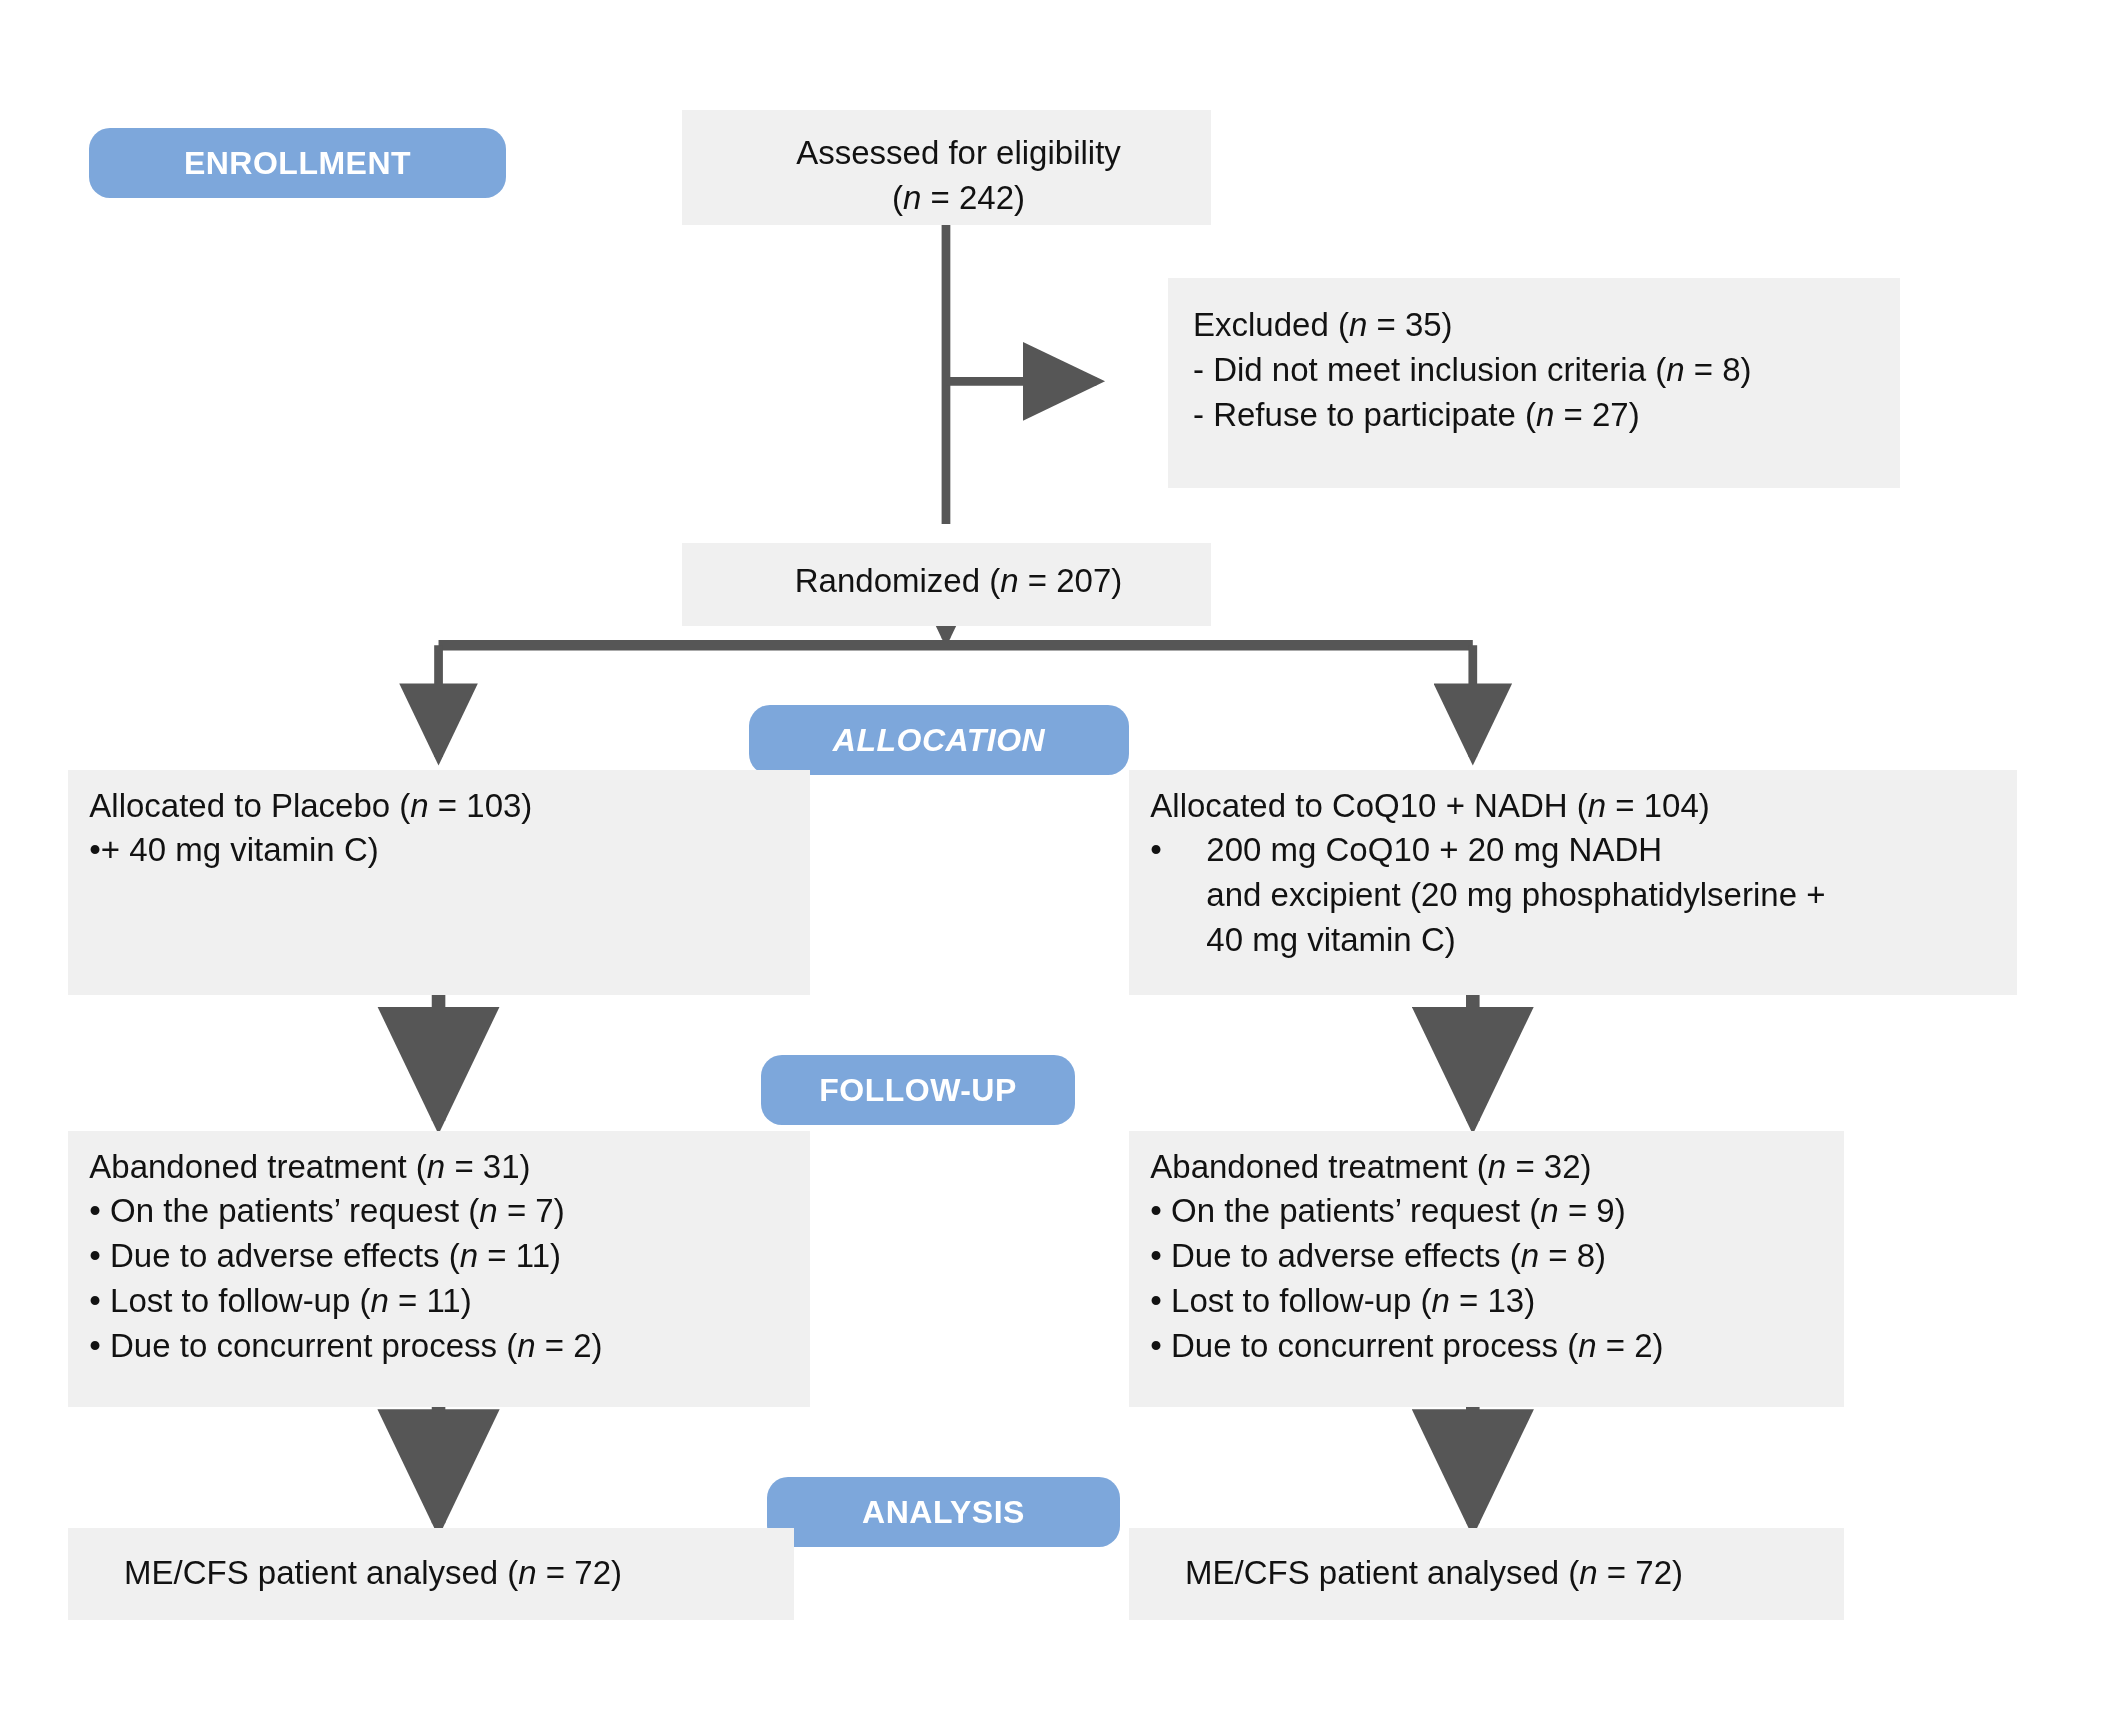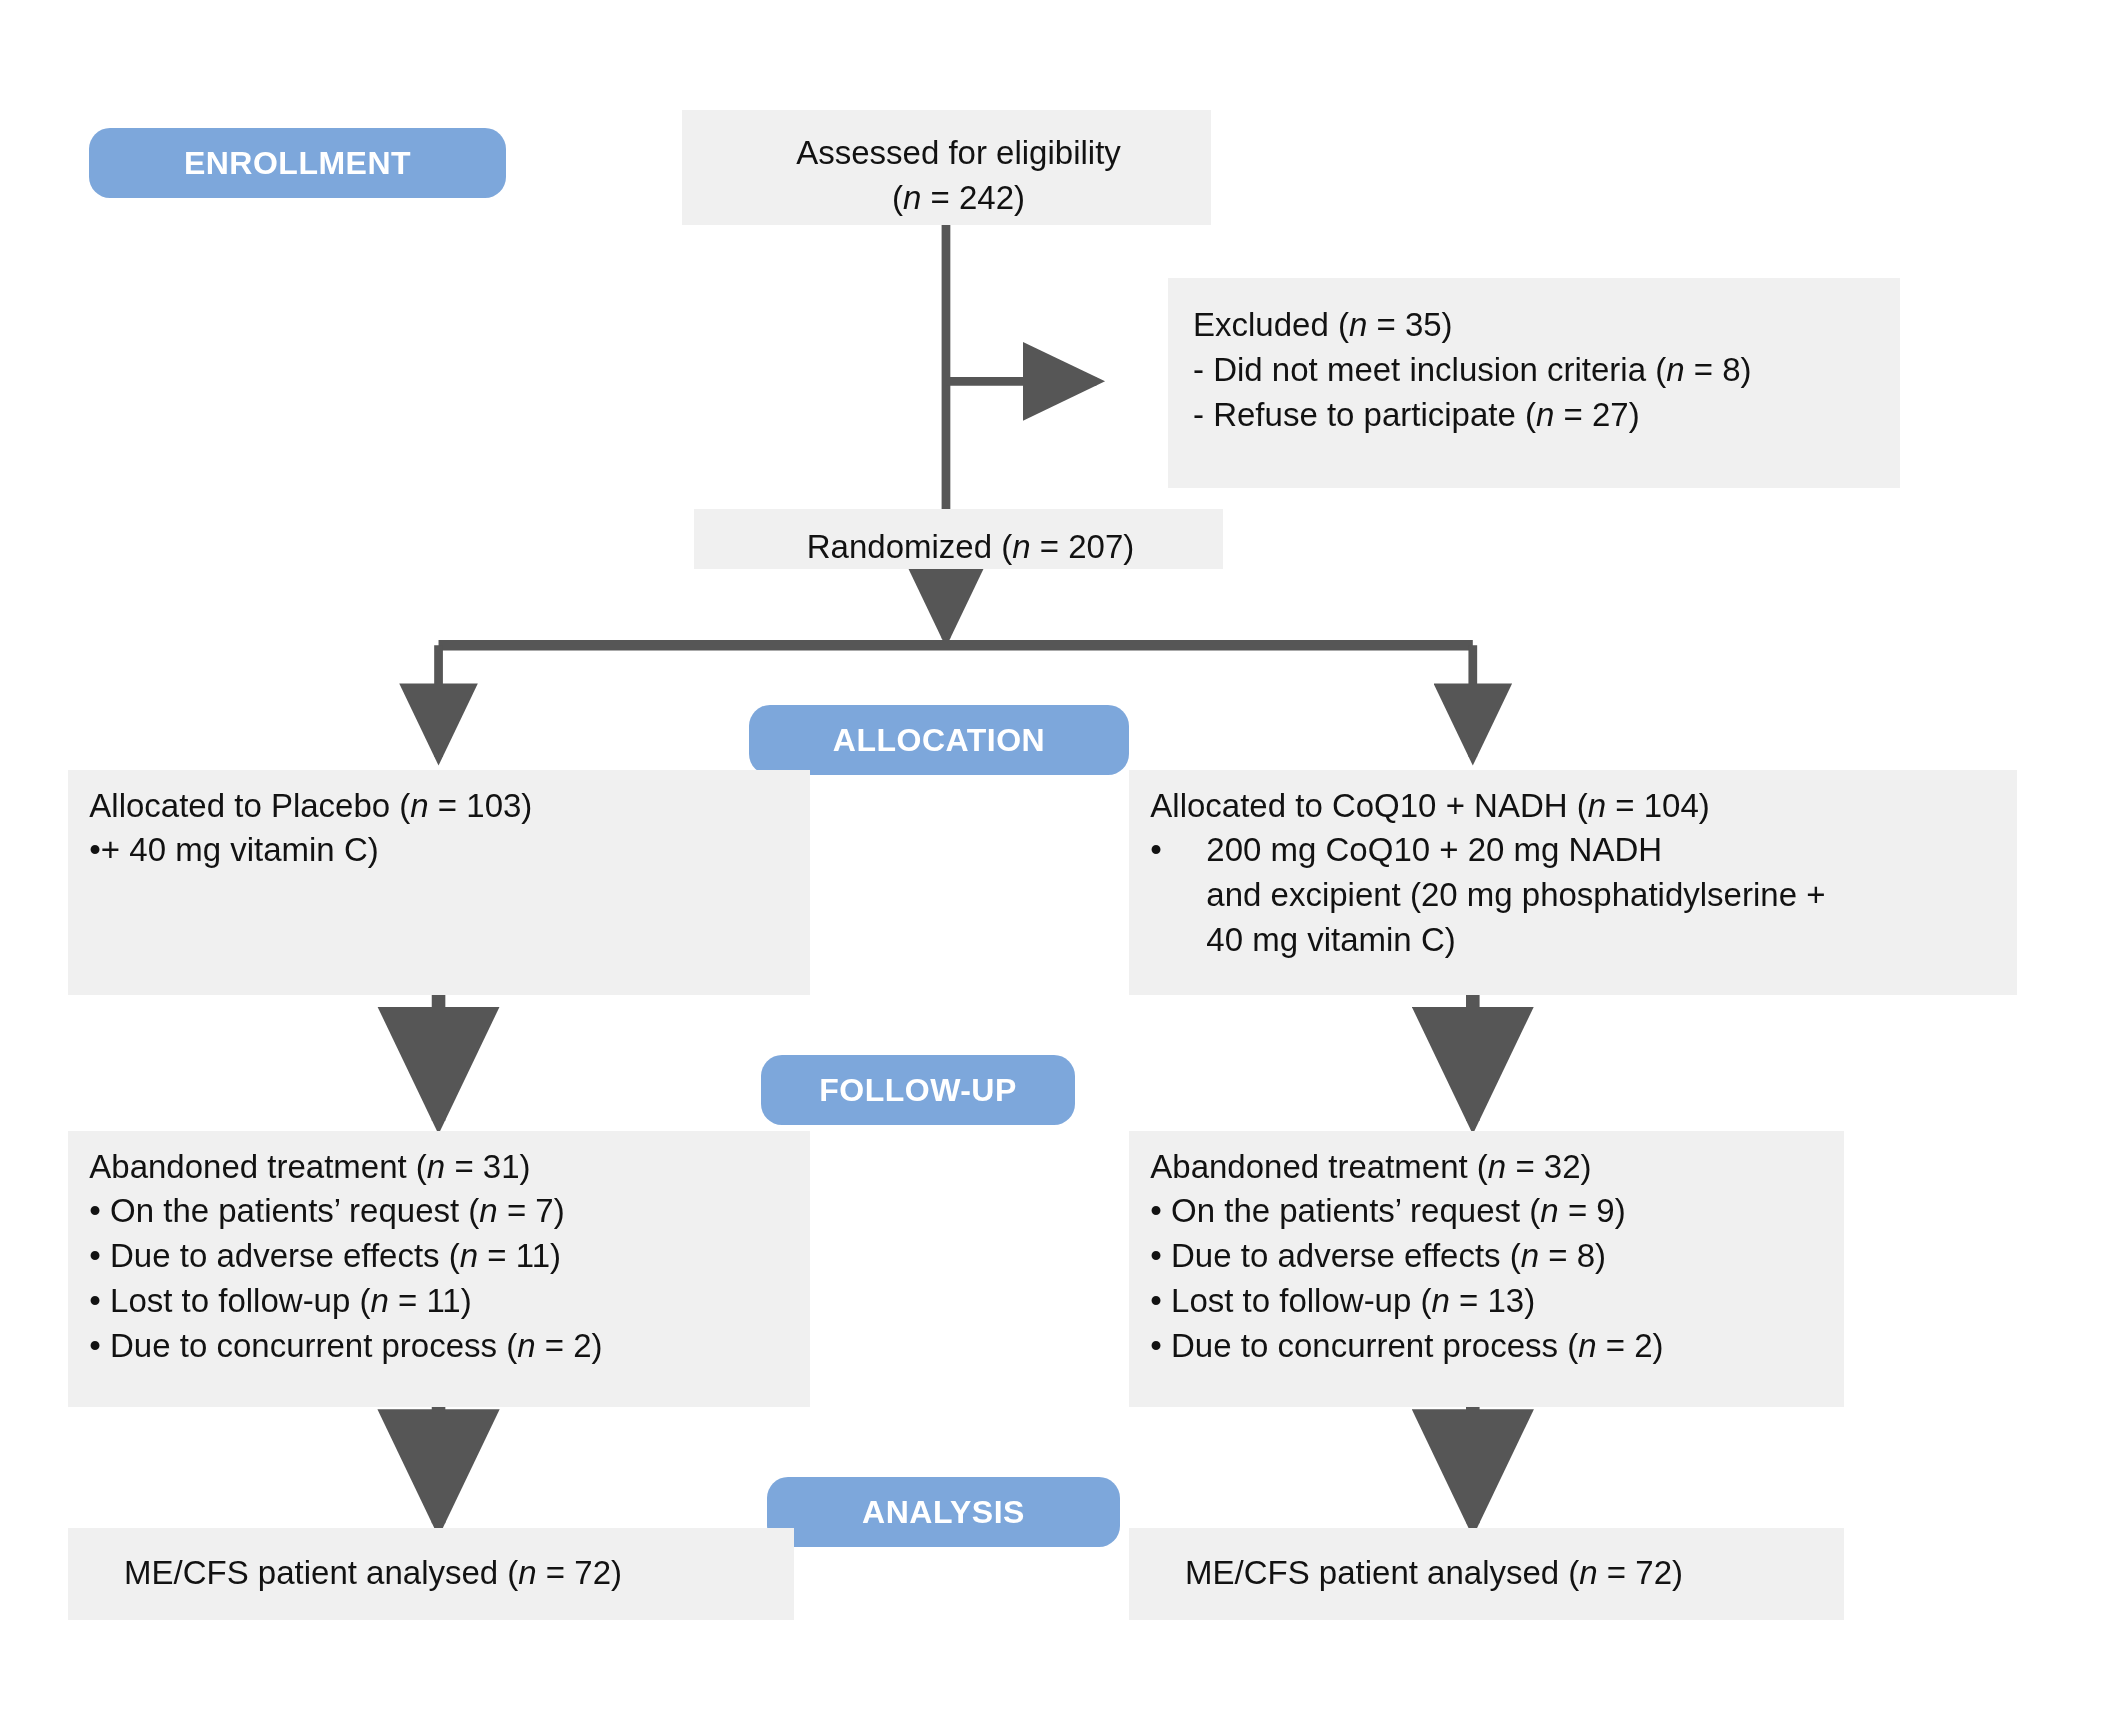--- a/index.html
+++ b/index.html
@@ -95,25 +95,25 @@
     <div class="line">Assessed for eligibility</div>
     <div class="line"><span>(</span><span class="it">n</span><span> = 242)</span></div>
   </div>
 
   <div class="box" style="left:1168px; top:278px; width:732px; height:210px; padding:25px 0 0 25px;">
     <div class="line"><span>Excluded (</span><span class="it">n</span><span> = 35)</span></div>
     <div class="line"><span>- </span><span>Did not meet inclusion criteria (</span><span class="it">n</span><span> = 8)</span></div>
     <div class="line"><span>- </span><span>Refuse to participate (</span><span class="it">n</span><span> = 27)</span></div>
   </div>
 
-  <div class="box center" style="left:682px; top:509px; width:529px; height:60px; padding-top:15.5px;margin-left:12px;">
+  <div class="box center" style="left:682px; top:543px; width:529px; height:83px; padding-top:15.5px;">
     <div class="line"><span>Randomized (</span><span class="it">n</span><span> = 207)</span></div>
   </div>
 
-  <div class="badge" style="left:749px; top:705px; width:380px; height:70px;">
+  <div class="badge" style="left:749px; top:705px; width:380px; height:70px;font-style:italic;">
     <span>ALLOCATION</span>
   </div>
 
   <div class="box" style="left:68px; top:770px; width:742px; height:225px; padding:13.6px 0 0 21.3px;">
     <div class="line"><span>Allocated to Placebo (</span><span class="it">n</span><span> = 103)</span></div>
     <div class="bullet-row">
       <span class="bullet-mark">• </span>
       <span class="bullet-text">
         <span class="hang">+ 40 mg vitamin C)</span>
       </span>

